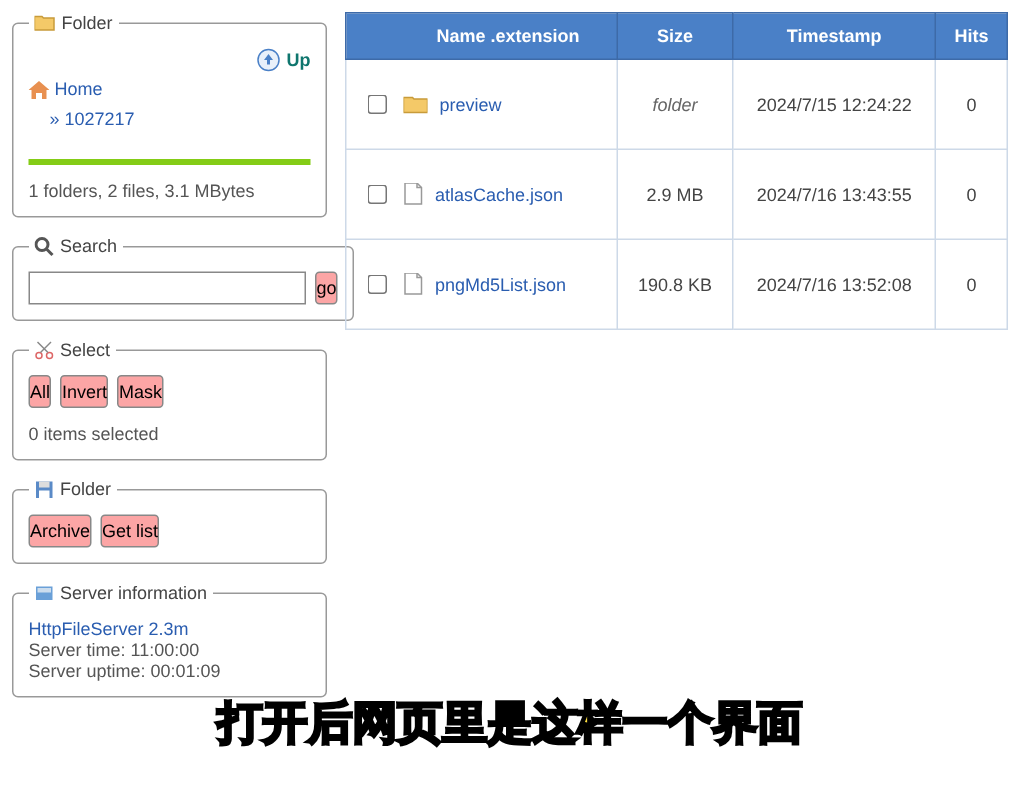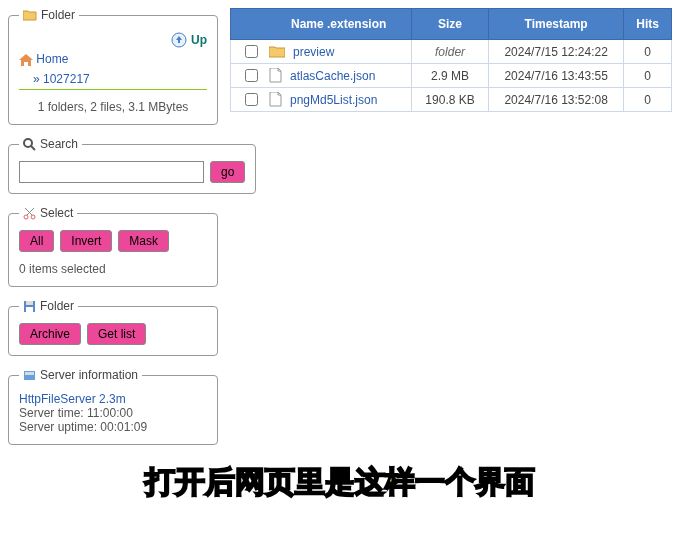--- a/index.html
+++ b/index.html
@@ -7,33 +7,33 @@
 .page{display:flex;padding:8px;gap:12px}
 .sidebar{width:210px;flex-shrink:0}
 fieldset{border:1px solid #999;border-radius:4px;padding:10px;margin:0 0 12px 0}
 legend{padding:0 4px;display:flex;align-items:center;gap:4px;color:#444}
 a{color:#2a5db0;text-decoration:none;cursor:pointer}
 .login{text-align:center;padding:6px}
 .fld-head{display:flex;justify-content:space-between;align-items:center}
 .up{display:flex;align-items:center;gap:4px;font-weight:bold;color:#0f766e}
 .bc{margin-top:4px}
 .bc-sub{margin:6px 0 0 14px;color:#2a5db0}
-.stats{border-top:1px solid #84cc16;margin-top:3px;padding-top:10px;color:#555;text-align:center}
+.stats{border-top:4px solid #84cc16;margin-top:20px;padding-top:10px;color:#555;}
 .srch{display:flex;gap:6px}
 .srch input{flex:1;border:1px solid #888;padding:3px;height:22px}
-button{font-family:inherit;font-size:12px;padding:3px 10px;border:1px solid #888;background:#ec4899;border-radius:3px;cursor:pointer}
+button{font-family:inherit;font-size:12px;padding:3px 0;border:1px solid #888;background:#fca5a5;border-radius:3px;cursor:pointer}
 .btns{display:flex;gap:6px;flex-wrap:wrap}
 .sel-info{text-align:left;margin-top:10px;color:#555}
 .srv a{display:block}
 .srv .line{color:#555}
 .main{flex:1}
 table{width:100%;border-collapse:collapse;border:1px solid #bcd}
 th{background:#4a80c7;color:#fff;font-weight:bold;padding:8px 10px;border:1px solid #6a9;border-color:#3d6aa8;text-align:center}
 th:first-child{text-align:left;padding-left:60px}
-td{padding:2px 10px;border:1px solid #cdd9e8;text-align:center;color:#444}
+td{padding:20px 10px;border:1px solid #cdd9e8;text-align:center;color:#444}
 td.nm{text-align:left}
 .fi{display:flex;align-items:center;gap:8px}
 .fi a{color:#2a5db0}
 .it{font-style:italic;color:#666}
 input[type=checkbox]{cursor:pointer}
 .ic{display:inline-block;vertical-align:middle}
 .caption{position:fixed;bottom:30px;left:0;right:0;text-align:center;font-size:30px;font-weight:700;color:#ffe040;-webkit-text-stroke:2px #000;font-family:"Microsoft YaHei",sans-serif;pointer-events:none}
 </style>
 </head>
 <body>

